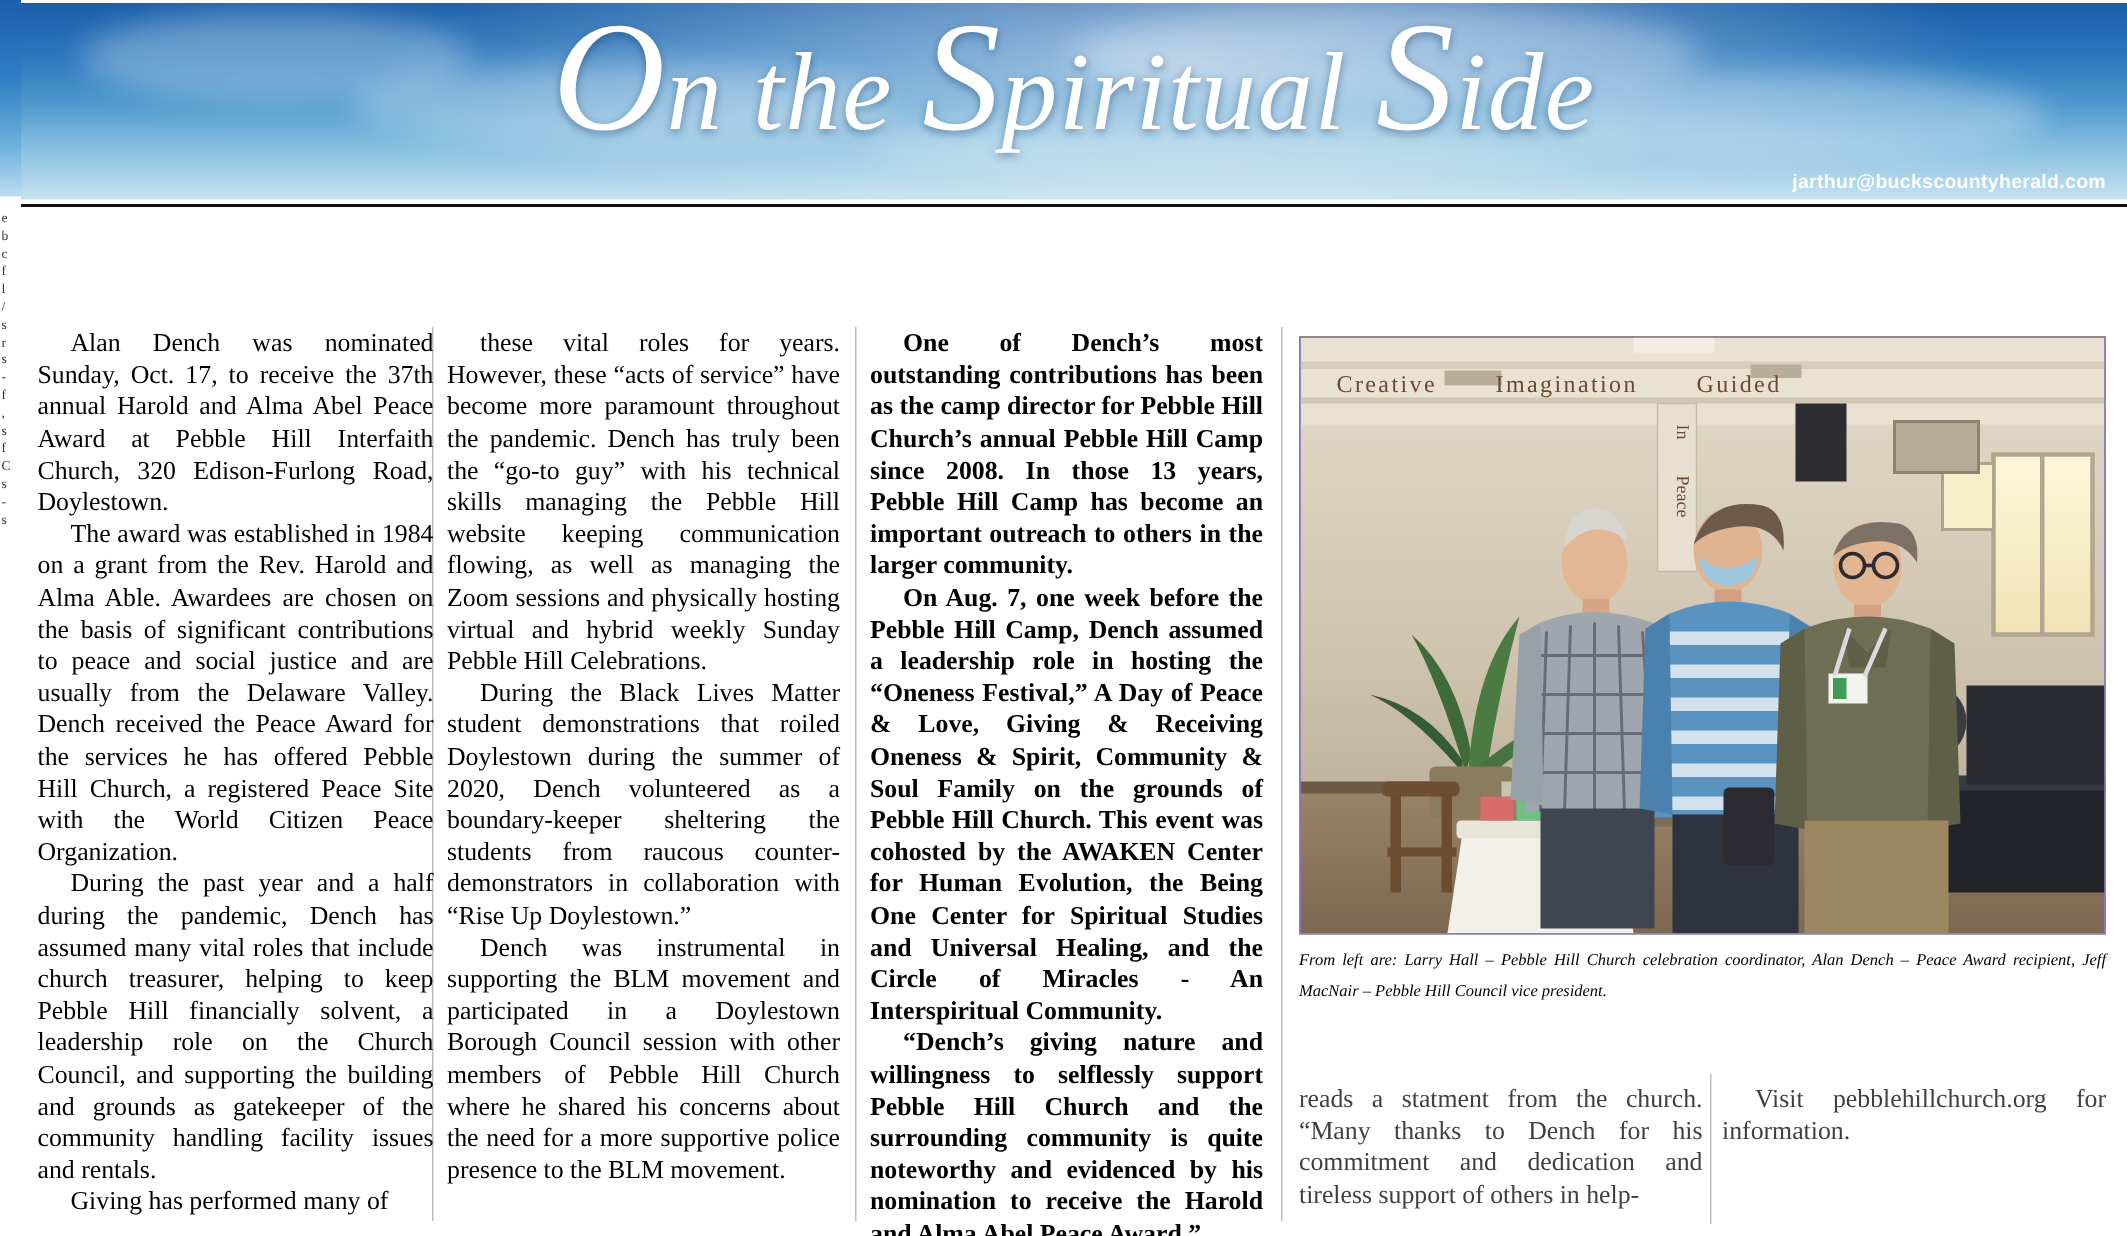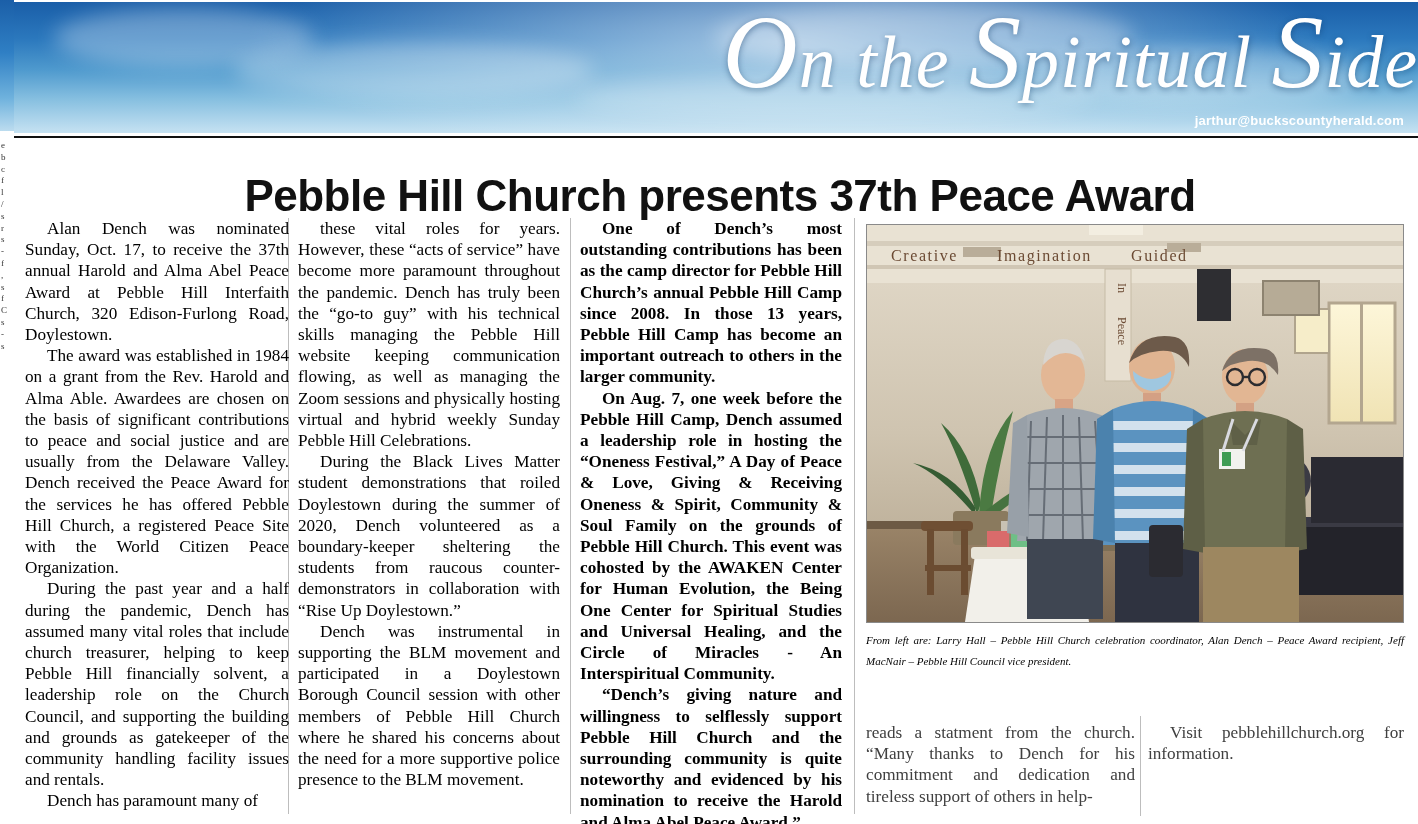--- a/index.html
+++ b/index.html
@@ -54,21 +54,21 @@
   }
   .cloud {
     position: absolute;
     border-radius: 50%;
     background: rgba(255,255,255,0.30);
     filter: blur(10px);
   }
   .masthead-title {
     position: absolute;
     left: 0; right: 0; top: 8px;
-    text-align: right;
+    text-align: center;
     color: #ffffff;
     font-family: "Liberation Serif", serif;
     font-style: italic;
     font-size: 74px;
     letter-spacing: 1px;
     text-shadow: 0 2px 6px rgba(10,50,95,0.45);
     white-space: nowrap;
   }
   .masthead-title .cap {
     font-size: 104px;
@@ -205,32 +205,31 @@
 
     <div class="masthead-title">
       <span class="cap">O</span><span>n the </span><span class="cap">S</span><span>piritual </span><span class="cap">S</span><span>ide</span>
     </div>
 
     <div class="masthead-email">jarthur@buckscountyherald.com</div>
   </div>
 
   <div class="rule-top"></div>
 
-  <h1 class="headline">Pebble Hill Church presents 37th Peace Award</h1>
 
   <div class="col-divider" style="left:288px; height:596px;"></div>
   <div class="col-divider" style="left:570px; height:596px;"></div>
   <div class="col-divider" style="left:854px; height:596px;"></div>
   <div class="col-divider" style="left:1140px; top:716px; height:100px;"></div>
 
   <div class="col col1">
     <p>Alan Dench was nominated Sunday, Oct. 17, to receive the 37th annual Harold and Alma Abel Peace Award at Pebble Hill Interfaith Church, 320 Edison-Furlong Road, Doylestown.</p>
     <p>The award was established in 1984 on a grant from the Rev. Harold and Alma Able. Awardees are chosen on the basis of significant contributions to peace and social justice and are usually from the Delaware Valley. Dench received the Peace Award for the services he has offered Pebble Hill Church, a registered Peace Site with the World Citizen Peace Organization.</p>
     <p>During the past year and a half during the pandemic, Dench has assumed many vital roles that include church treasurer, helping to keep Pebble Hill financially solvent, a leadership role on the Church Council, and supporting the building and grounds as gatekeeper of the community handling facility issues and rentals.</p>
-    <p>Dench has paramount many of</p>
+    <p>Giving has performed many of</p>
   </div>
 
   <div class="col col2">
     <p>these vital roles for years. However, these “acts of service” have become more paramount throughout the pandemic. Dench has truly been the “go-to guy” with his technical skills managing the Pebble Hill website keeping communication flowing, as well as managing the Zoom sessions and physically hosting virtual and hybrid weekly Sunday Pebble Hill Celebrations.</p>
     <p>During the Black Lives Matter student demonstrations that roiled Doylestown during the summer of 2020, Dench volunteered as a boundary-keeper sheltering the students from raucous counter-demonstrators in collaboration with “Rise Up Doylestown.”</p>
     <p>Dench was instrumental in supporting the BLM movement and participated in a Doylestown Borough Council session with other members of Pebble Hill Church where he shared his concerns about the need for a more supportive police presence to the BLM movement.</p>
   </div>
 
   <div class="col col3">
     <p>One of Dench’s most outstanding contributions has been as the camp director for Pebble Hill Church’s annual Pebble Hill Camp since 2008. In those 13 years, Pebble Hill Camp has become an important outreach to others in the larger community.</p>

